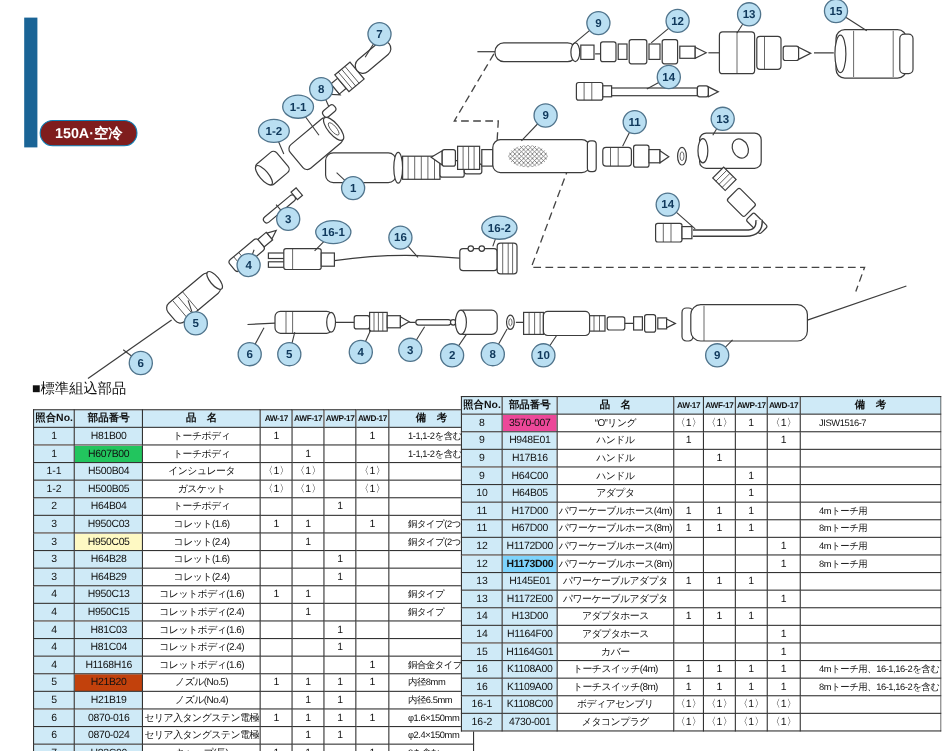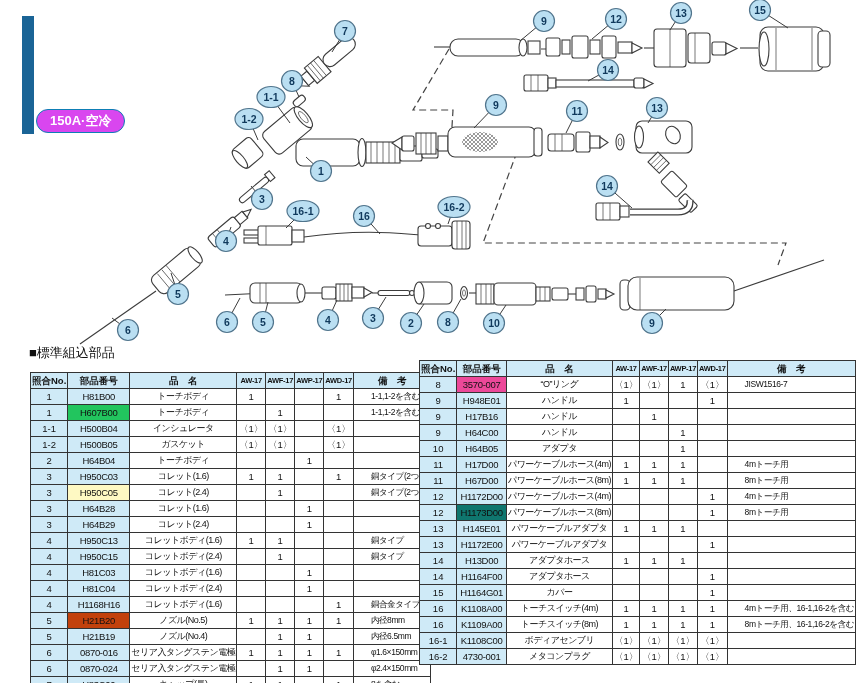--- a/index.html
+++ b/index.html
@@ -27,21 +27,21 @@
   table.parts td.pn{font-size:9.5px;letter-spacing:-.3px;}
   #tableL{left:30px;top:372px;}
   #tableR{left:419px;top:360px;}
 </style>
 </head>
 <body>
 
 <div class="page">
 
   <div class="hdr-bar" style="background: rgb(26, 100, 150);"></div>
-  <div class="badge" style="background: #d946ef;">150A·空冷</div>
+  <div class="badge" style="background: #7f1d1d;">150A·空冷</div>
 
   <svg class="diagram" viewBox="0 0 856 352" xmlns="http://www.w3.org/2000/svg">
     <defs>
       <pattern id="xhatch" width="4" height="4" patternUnits="userSpaceOnUse">
         <path d="M0,0 l4,4 M4,0 l-4,4" stroke="#555" stroke-width="0.6"></path>
       </pattern>
     </defs>
     <style>
       .pt{fill:#fff;stroke:#3c3c3c;stroke-width:1.1;}
       .ln{fill:none;stroke:#3c3c3c;stroke-width:1.1;}
@@ -723,21 +723,21 @@
           <td class="pn" style="background: rgb(207, 234, 247);">H1172D00</td>
           <td class="name">パワーケーブルホース(4m)</td>
           <td></td>
           <td></td>
           <td></td>
           <td>1</td>
           <td class="remark">4mトーチ用</td>
         </tr>
         <tr>
           <td style="background: rgb(207, 234, 247);">12</td>
-          <td class="pn" style="background: #0f766e;">H1173D00</td>
+          <td class="pn" style="background: #7dd3fc; font-weight: bold;">H1173D00</td>
           <td class="name">パワーケーブルホース(8m)</td>
           <td></td>
           <td></td>
           <td></td>
           <td>1</td>
           <td class="remark">8mトーチ用</td>
         </tr>
         <tr>
           <td style="background: rgb(207, 234, 247);">13</td>
           <td class="pn" style="background: rgb(207, 234, 247);">H145E01</td>

